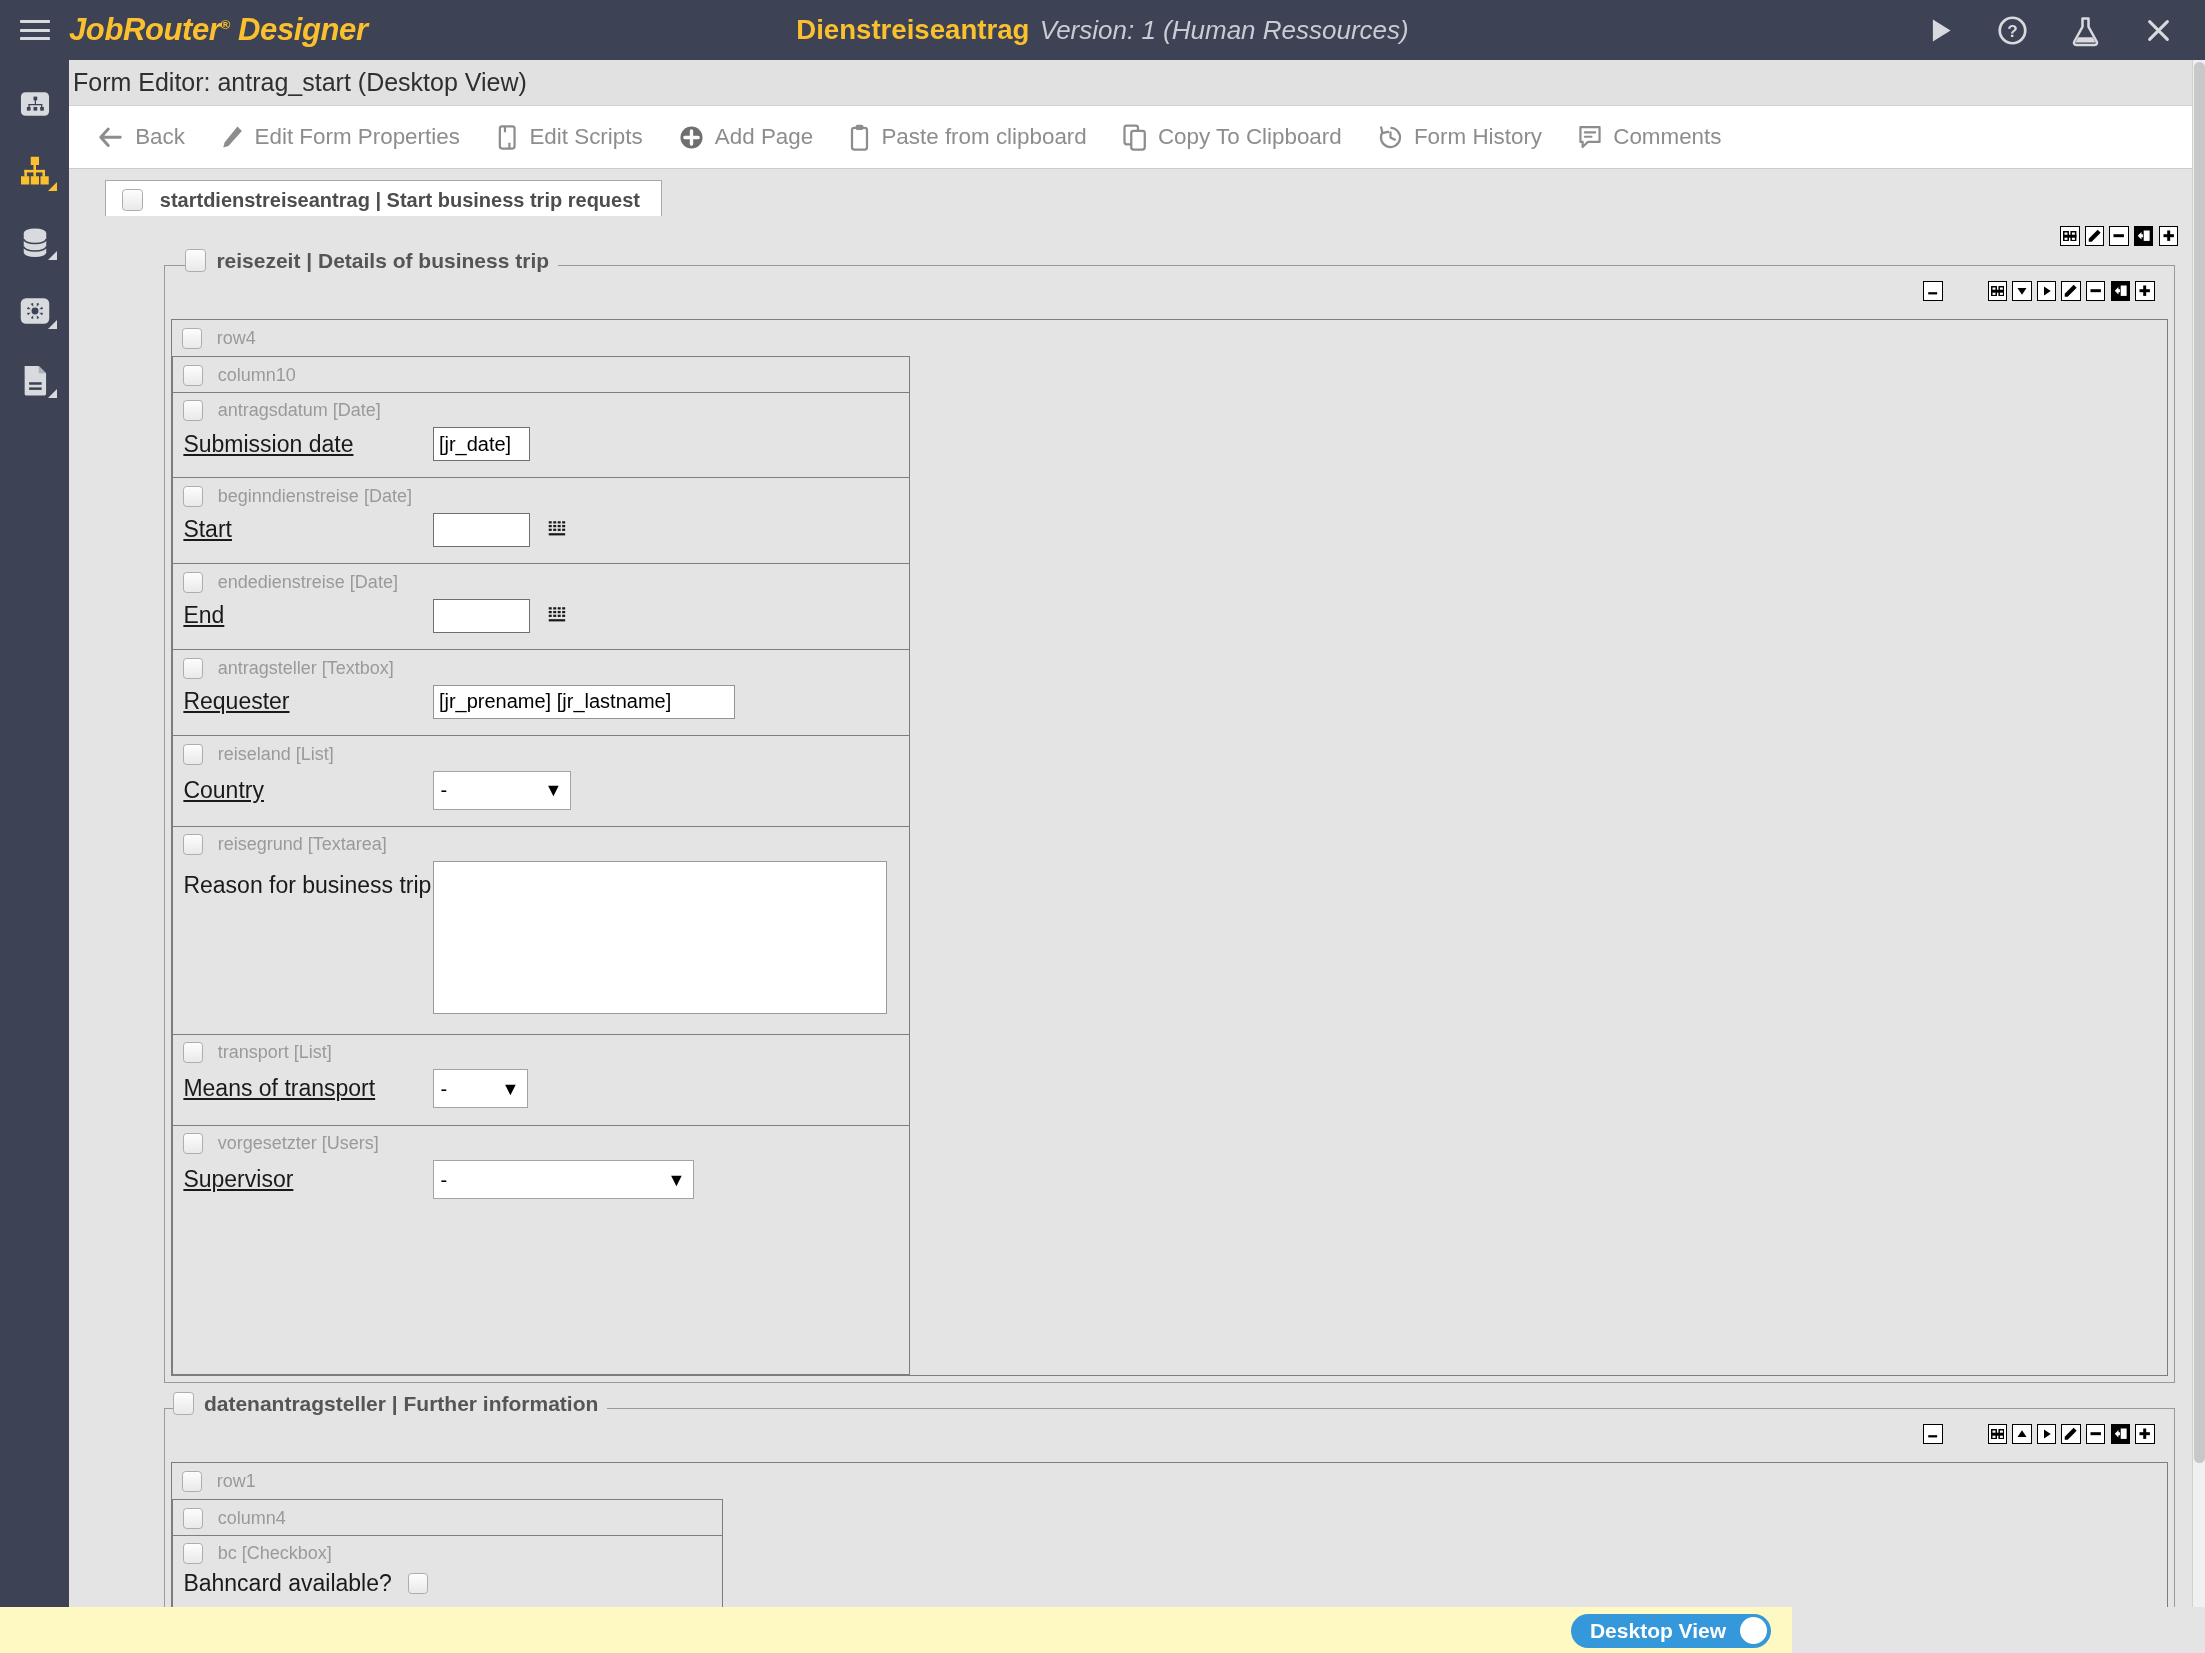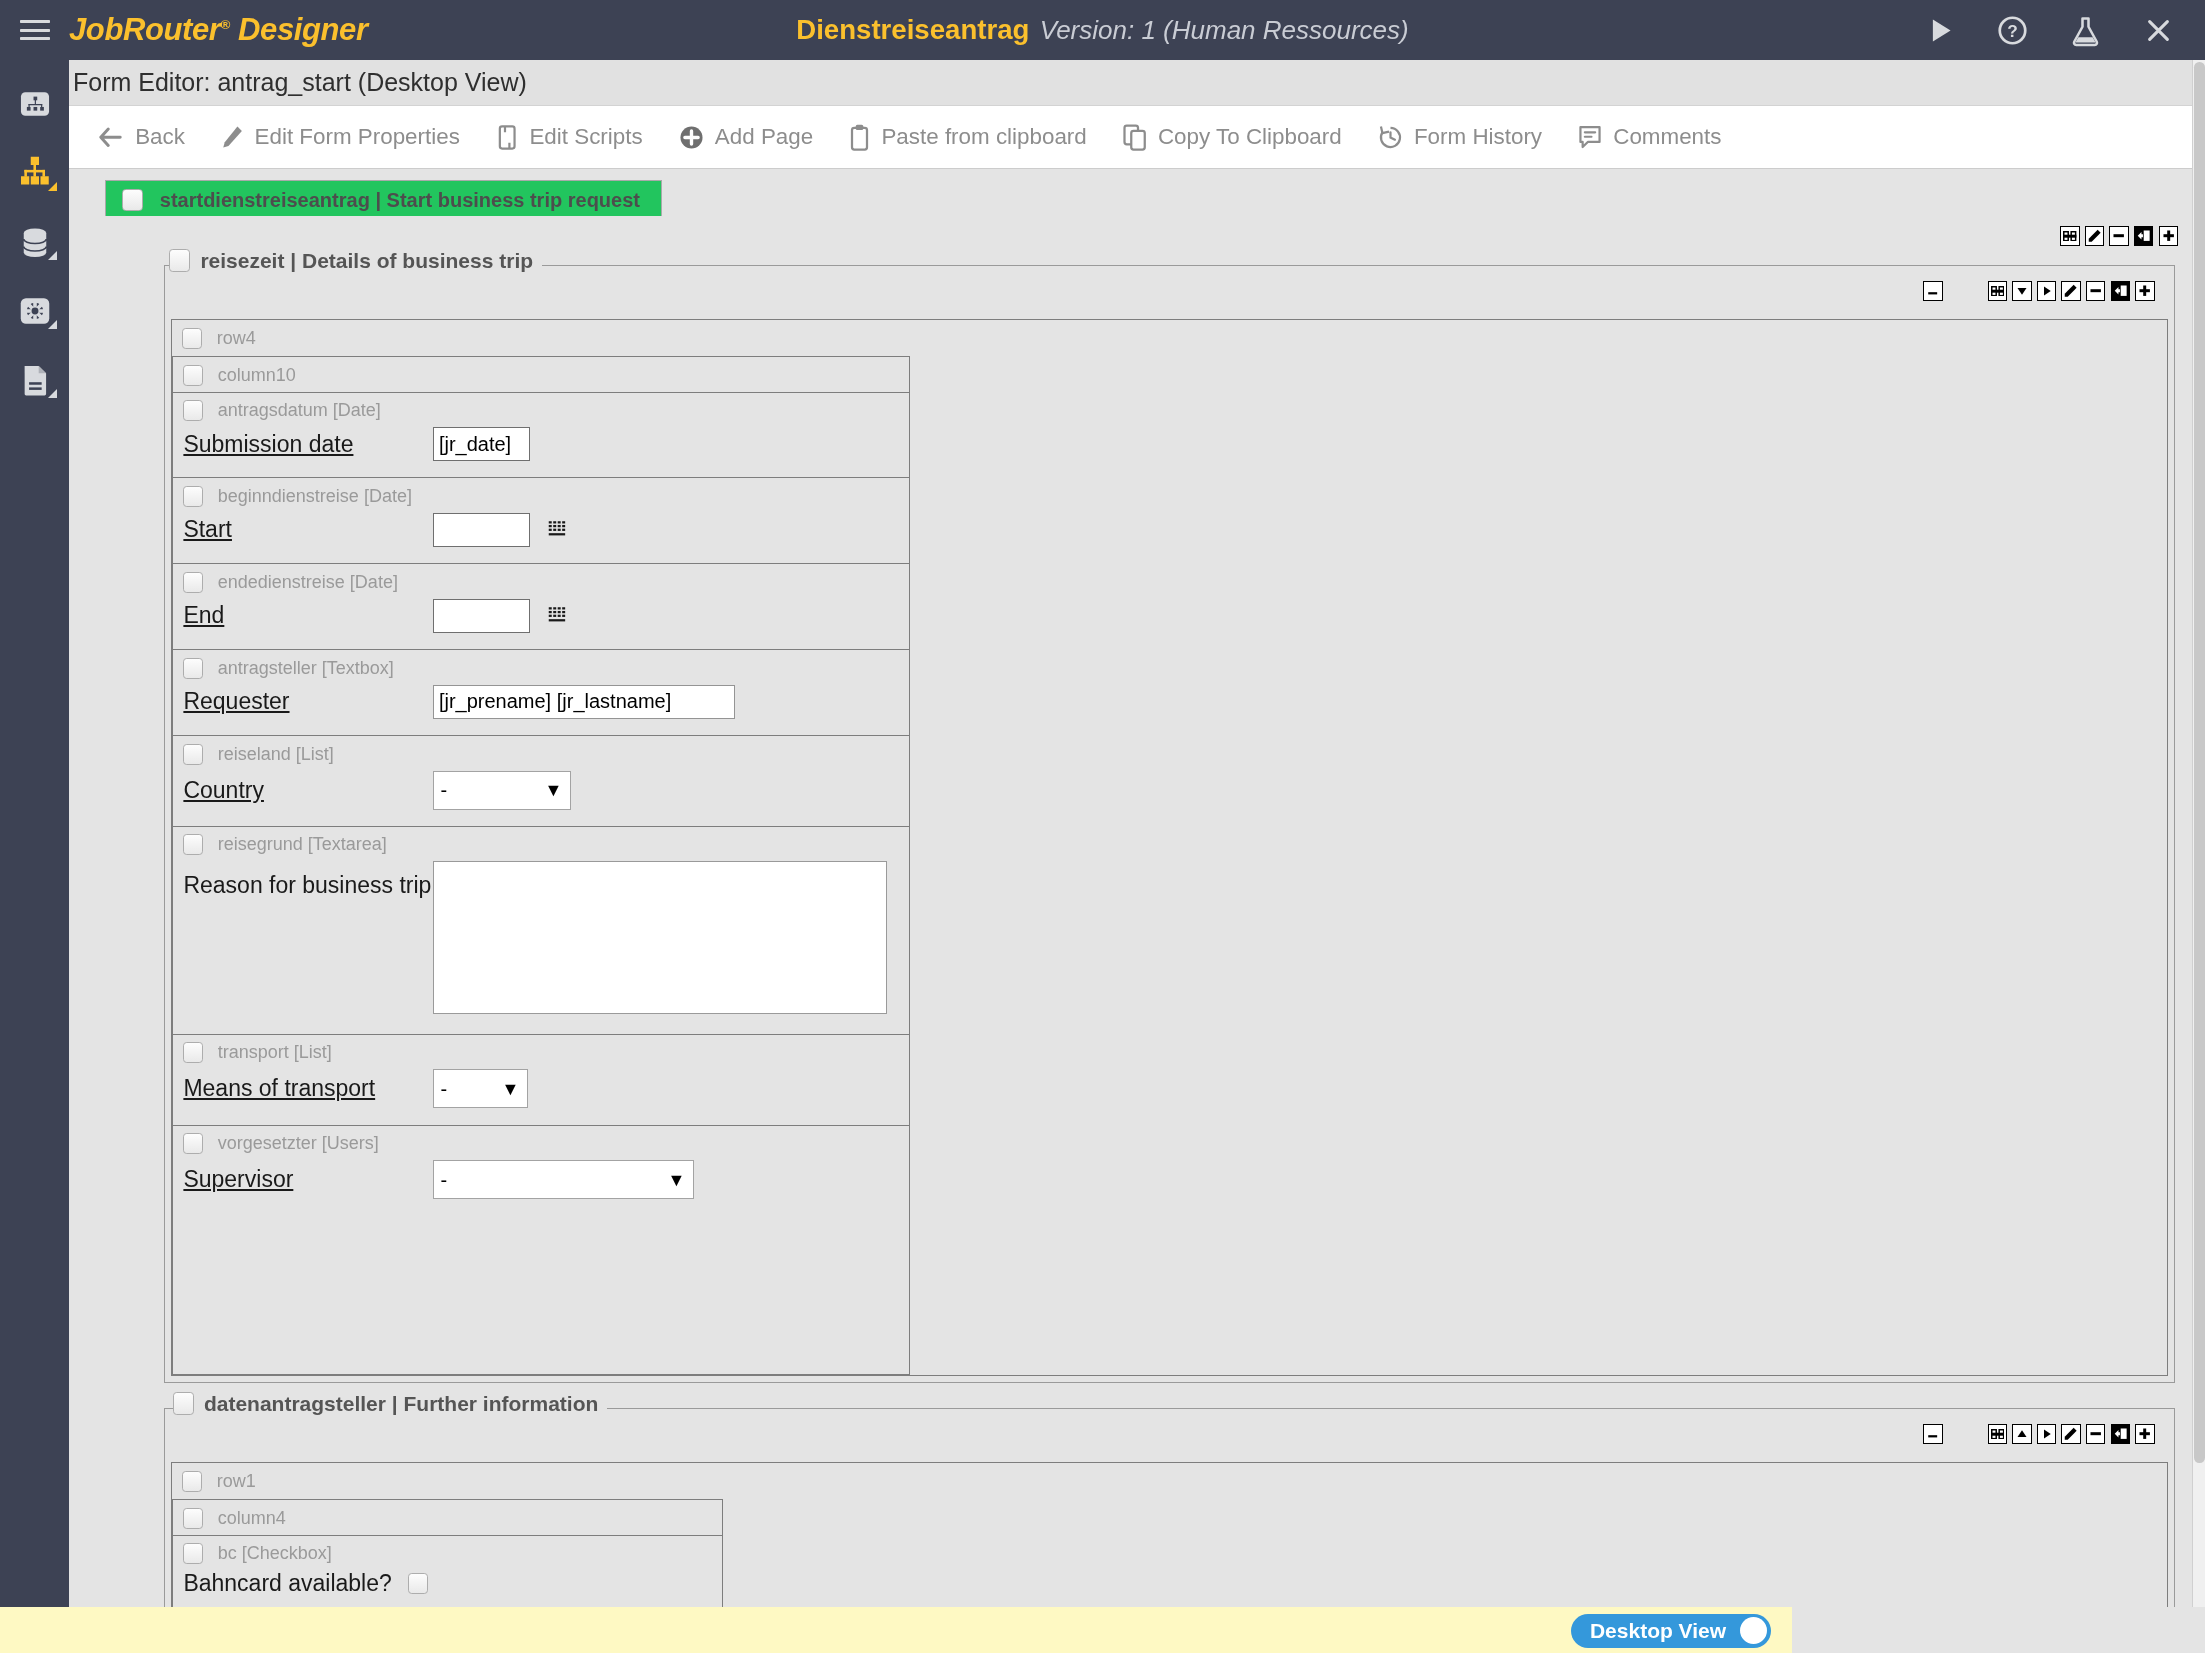--- a/index.html
+++ b/index.html
@@ -57,21 +57,21 @@
   .tbitem .lbl{ font-size:22.4px; color:#8d8d8d;}
   .tbitem svg{ display:block; }
 
   
   #tabstrip{
     background:#e4e4e4; padding:10.4px 0 0 36px; height:48px; position:relative;
     border-bottom:0.7px solid #b5b5b5;
   }
   #tab1{
     display:inline-flex; align-items:center; gap:16.4px;
-    background:#22c55e; border:0.7px solid #a9a9a9; border-bottom:none;
+    background:#ffffff; border:0.7px solid #a9a9a9; border-bottom:none;
     padding:7.5px 21px 8.2px 16.4px; position:relative; top:0.7px;
     font-size:20px; font-weight:bold; color:#4d4d4d;
   }
 
   
   #canvas{
     position:absolute; left:0; right:0; top:156px; bottom:0;
     background:#e4e4e4; overflow:hidden;
   }
 
@@ -370,21 +370,21 @@
       <span class="mb">
           <svg width="13.4" height="13.4" viewBox="0 0 18 18">
             <rect x="7" y="2" width="4" height="14"></rect>
             <rect x="2" y="7" width="14" height="4"></rect>
           </svg>
         </span>
     </div>
 
     <div class="grp" style="position:absolute; left:95px; right:30px; top:49px; height:1118px;">
       <div class="legendline"></div>
-      <div class="legend" style="left:4px;text-align:right;">
+      <div class="legend" style="left:20px;text-align:right;">
         <span class="cbx"></span>
         <span>reisezeit | Details of business trip</span>
       </div>
 
       <div style="position:absolute; right:19.4px; top:16.4px; display:flex; align-items:center; gap:45px;">
         <span class="mb">
             <svg width="13.4" height="13.4" viewBox="0 0 18 18">
               <rect x="3" y="11" width="12" height="3"></rect>
               <rect x="1" y="2" width="16" height="14" fill="none" stroke="#000" stroke-width="0"></rect>
             </svg>

